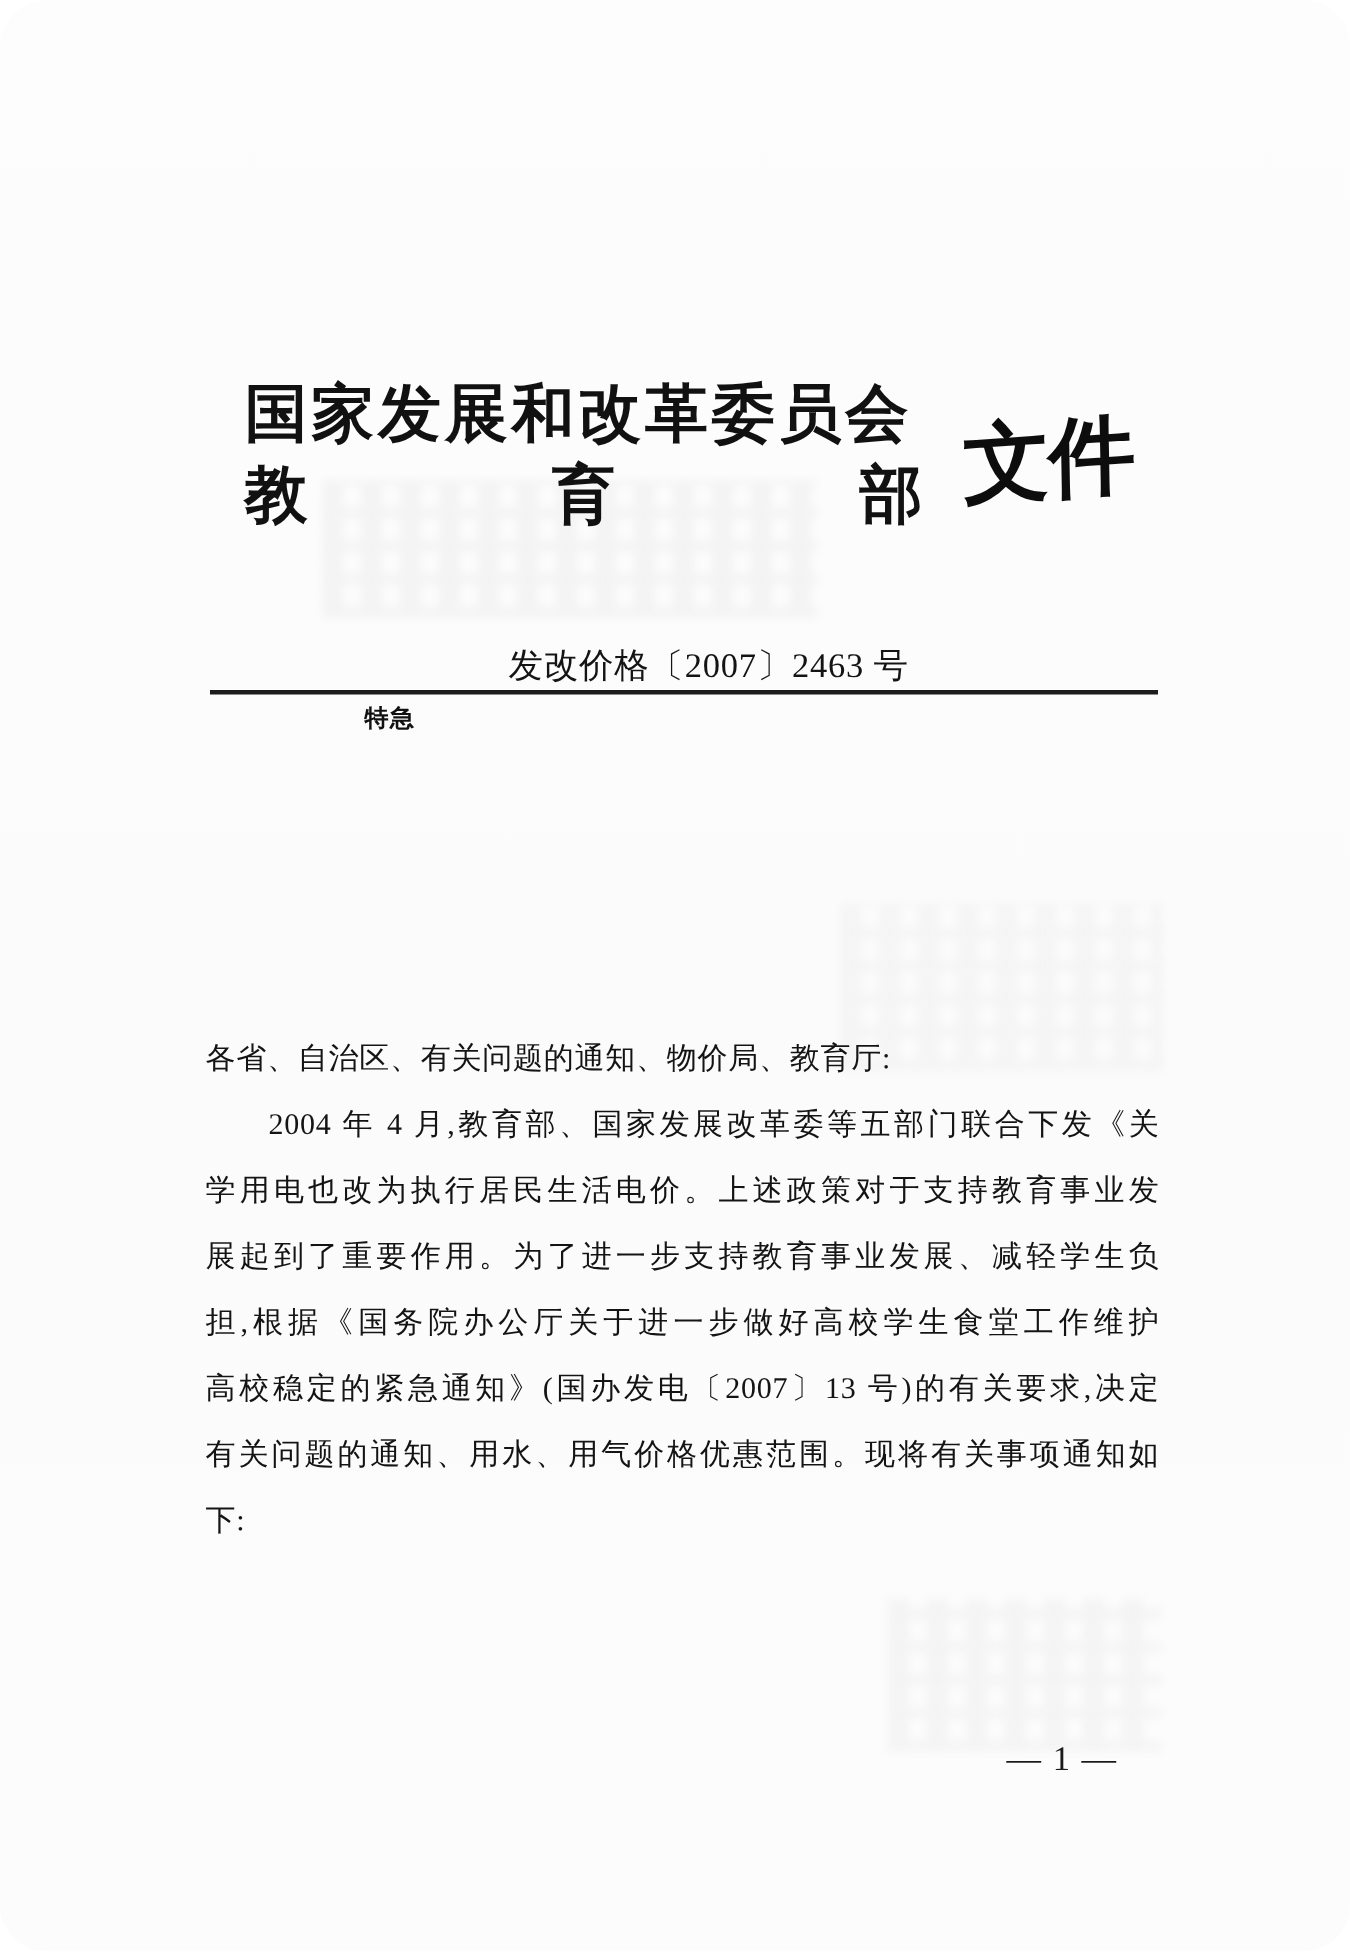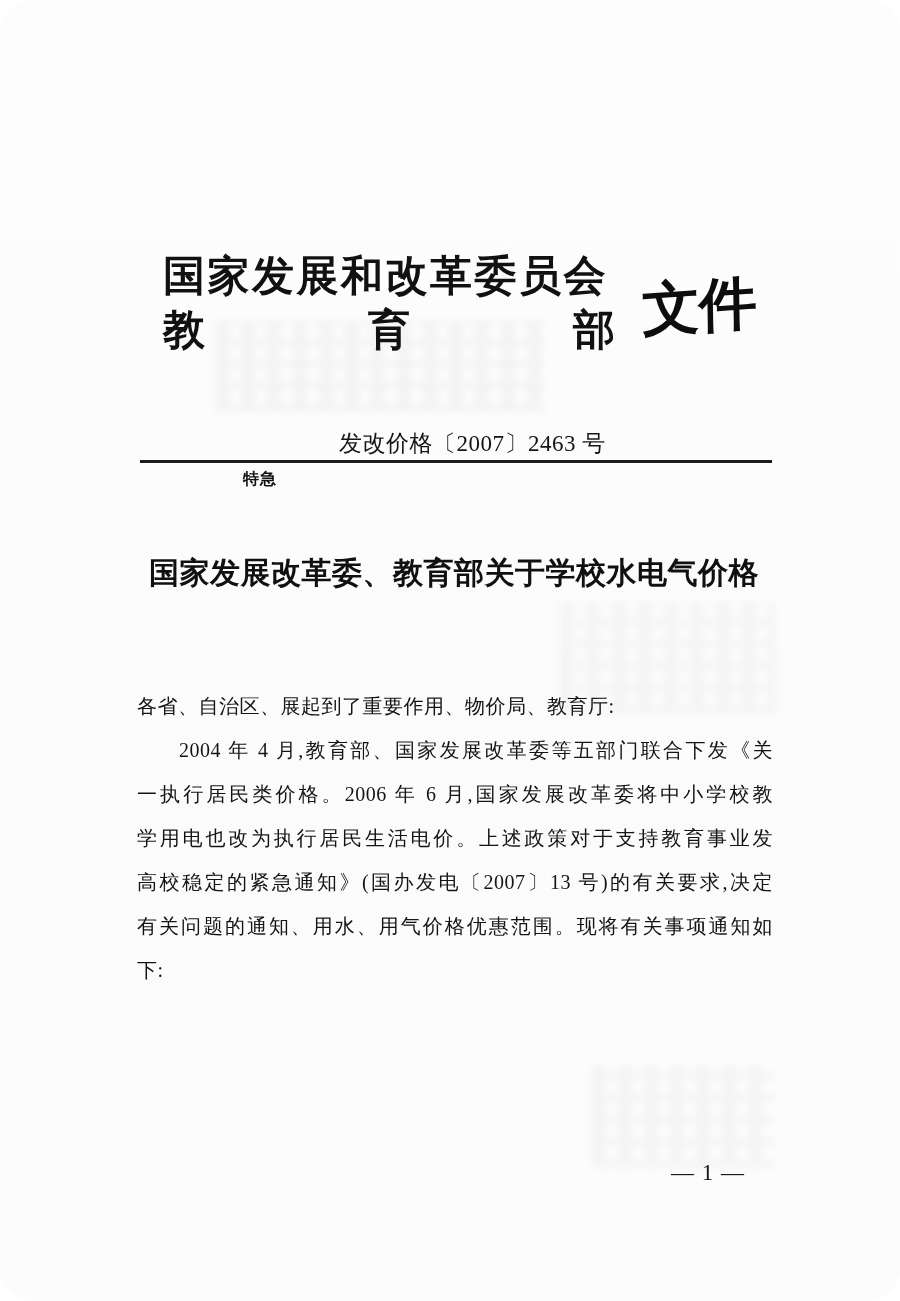--- a/index.html
+++ b/index.html
@@ -113,28 +113,28 @@
 
   <div class="doc-type">文件</div>
 
   <div class="urgency">特急</div>
 
   <div class="doc-number">发改价格〔2007〕2463 号</div>
 
   <div class="rule"></div>
 
   <div class="title">
-    <div>国家发展改革委、教育部关于学校水电气价格</div>
   </div>
 
   <div class="body-block">
-    <div class="bline short">各省、自治区、展起到了重要作用、物价局、教育厅:</div>
+    <div class="bline short">各省、自治区、有关问题的通知、物价局、教育厅:</div>
     <div class="bline indent">2004 年 4 月,教育部、国家发展改革委等五部门联合下发《关</div>
-    <div class="bline">一执行居民类价格。2006 年 6 月,国家发展改革委将中小学校教</div>
     <div class="bline">学用电也改为执行居民生活电价。上述政策对于支持教育事业发</div>
+    <div class="bline">展起到了重要作用。为了进一步支持教育事业发展、减轻学生负</div>
+    <div class="bline">担,根据《国务院办公厅关于进一步做好高校学生食堂工作维护</div>
     <div class="bline">高校稳定的紧急通知》(国办发电〔2007〕13 号)的有关要求,决定</div>
     <div class="bline">有关问题的通知、用水、用气价格优惠范围。现将有关事项通知如</div>
     <div class="bline short">下:</div>
   </div>
 
   <div class="footer">— 1 —</div>
 
 </div>
 
 </body></html>

